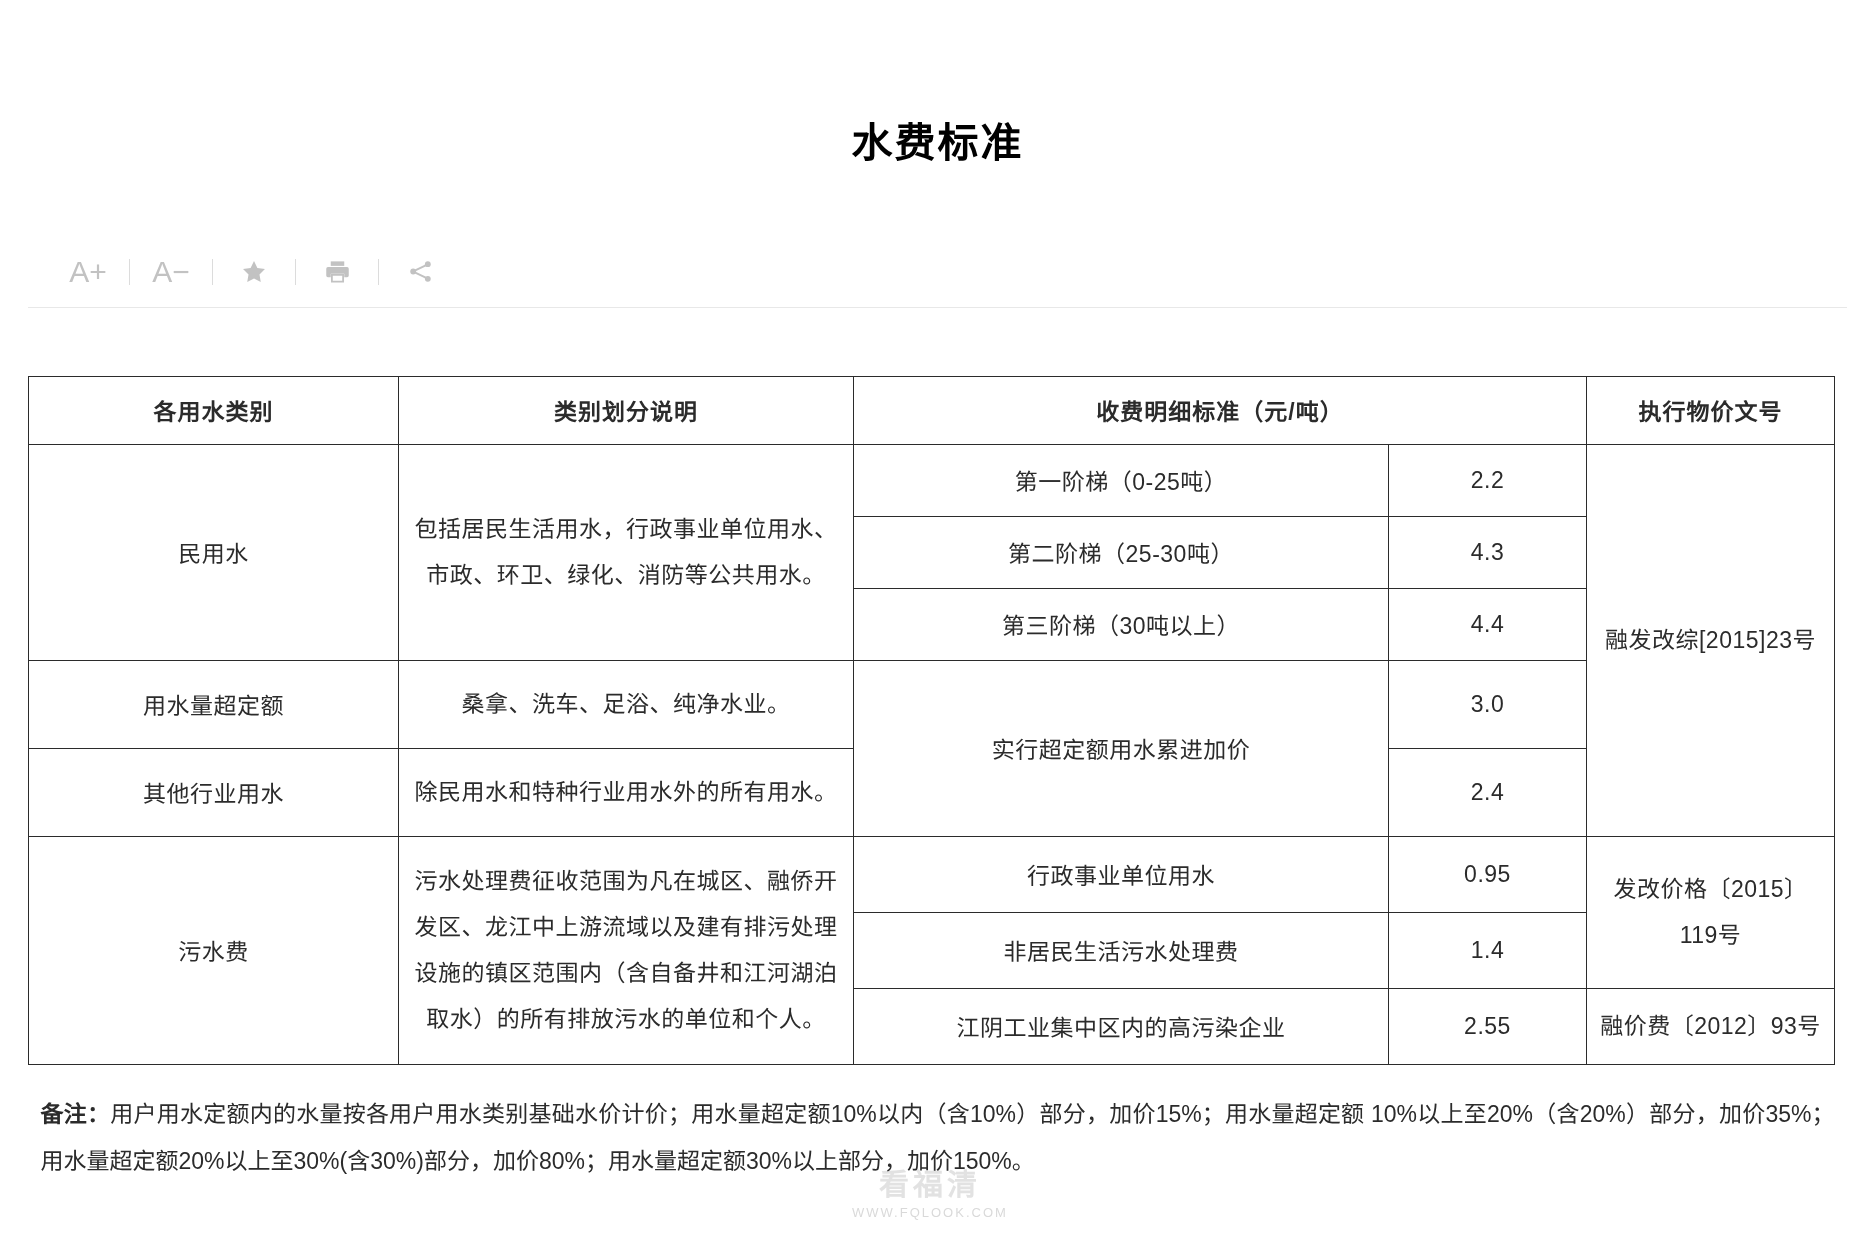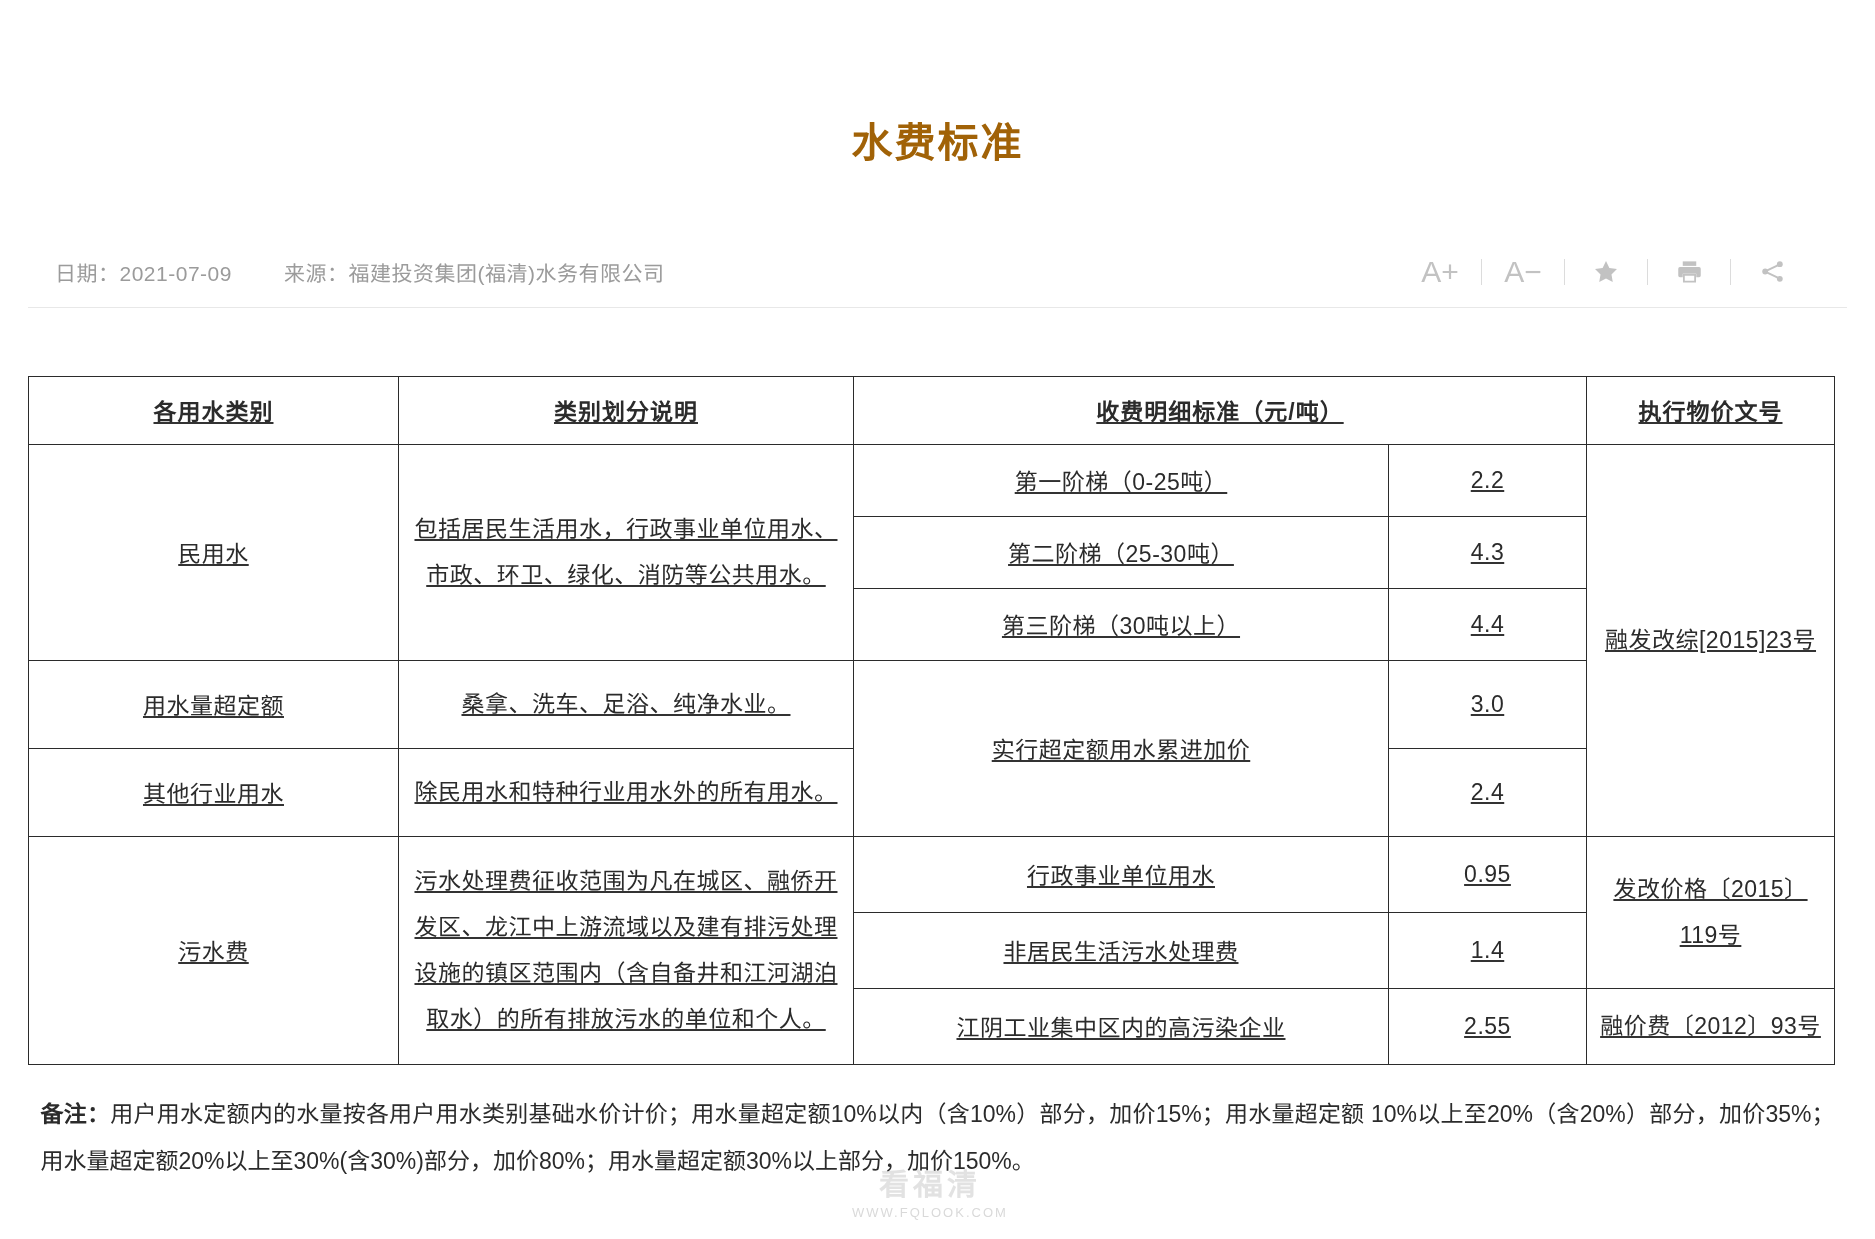--- a/index.html
+++ b/index.html
@@ -22,21 +22,21 @@
     height: 1239px;
     position: relative;
     box-sizing: border-box;
   }
 
   
   .article-title {
     text-align: center;
     font-size: 41px;
     font-weight: bold;
-    color: #a16207;
+    color: #000000;
     letter-spacing: 2px;
     padding-top: 92px;
     line-height: 1.2;
   }
 
   
   .meta-bar {
     position: relative;
     margin-top: 68px;
     height: 70px;
@@ -87,21 +87,20 @@
   .meta-divider {
     height: 1px;
     background: #e8e8e8;
     margin: 0 28px;
   }
 
   
   .table-wrap {
     padding: 68px 36px 0 24px;
     box-sizing: border-box;
-    text-decoration: underline;
   }
   table.fee {
     border-collapse: collapse;
     width: 1806px;
     table-layout: fixed;
     margin: 0 auto;
     background: #fff;
   }
   table.fee th, table.fee td {
     border: 1px solid #2b2b2b;
@@ -178,24 +177,20 @@
   }
 </style>
 </head>
 <body>
 
 <div class="page">
 
   <h1 class="article-title">水费标准</h1>
 
   <div class="meta-bar">
-    <div class="meta-left">
-      <span class="meta-date"><span>日期：</span><span>2021-07-09</span></span>
-      <span class="meta-source"><span>来源：</span><span>福建投资集团(福清)水务有限公司</span></span>
-    </div>
 
     <div class="meta-tools">
       <span class="tool">A+</span>
       <span class="tool-sep"></span>
       <span class="tool">A−</span>
       <span class="tool-sep"></span>
       <span class="tool">
         <svg width="28" height="28" viewBox="0 0 24 24" fill="#c2c2c2">
             <path d="M12 2.6l2.9 5.9 6.5.95-4.7 4.6 1.1 6.5L12 17.5l-5.8 3.05 1.1-6.5-4.7-4.6 6.5-.95z"></path>
           </svg>

